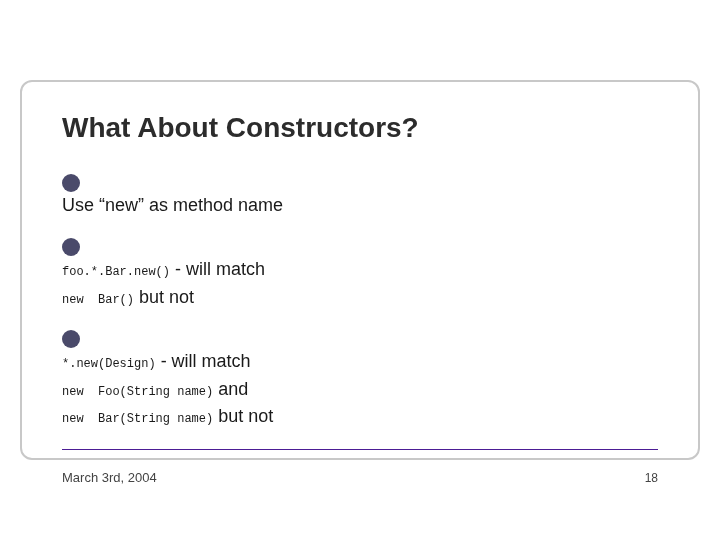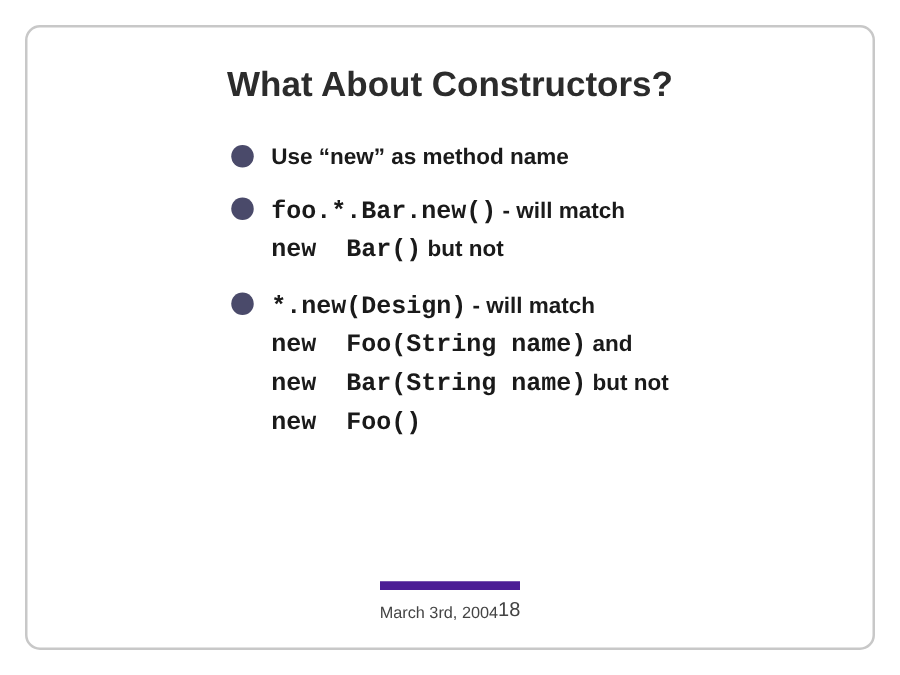--- a/index.html
+++ b/index.html
@@ -13,29 +13,28 @@
       height: 540px;
       background: #ffffff;
       font-family: Georgia, 'Times New Roman', serif;
       display: flex;
       align-items: center;
       justify-content: center;
     }
 
     .slide {
       width: 680px;
-      height: 500px;
+      height: 380px;
       background: #ffffff;
       border: 2px solid #c8c8c8;
       border-radius: 12px;
       padding: 30px 40px 20px 40px;
       display: flex;
       flex-direction: column;
       position: relative;
-      align-items: center;
     }
 
     .slide-title {
       font-size: 28px;
       font-weight: bold;
       color: #2c2c2c;
       margin-bottom: 8px;
       font-family: Arial, Helvetica, sans-serif;
     }
 
@@ -47,24 +46,23 @@
 
     .slide-content {
       flex: 1;
       display: flex;
       flex-direction: column;
       gap: 0px;
     }
 
     .bullet-item {
       display: flex;
-      flex-direction: row;
+      flex-direction: column;
       align-items: flex-start;
       margin-bottom: 14px;
-      font-weight: bold;
     }
 
     .bullet-dot {
       width: 18px;
       height: 18px;
       background: #4a4a6a;
       border-radius: 50%;
       margin-top: 4px;
       margin-right: 14px;
       flex-shrink: 0;
@@ -72,47 +70,47 @@
 
     .bullet-text {
       font-size: 18px;
       color: #1a1a1a;
       line-height: 1.55;
       font-family: Arial, Helvetica, sans-serif;
     }
 
     .bullet-text .code {
       font-family: 'Courier New', Courier, monospace;
-      font-size: 20px;
+      font-size: 12px;
     }
 
     .slide-footer {
       display: flex;
       flex-direction: row;
       justify-content: space-between;
       align-items: center;
-      border-top: 7px solid #4c1d95;
-      padding-top: 8px;
+      border-top: 1px solid #4c1d95;
+      padding-top: 20px;
       margin-top: 4px;
     }
 
     .footer-date {
       font-size: 13px;
       color: #444444;
       font-family: Arial, Helvetica, sans-serif;
     }
 
     .footer-course {
       font-size: 13px;
       color: #444444;
       font-family: Arial, Helvetica, sans-serif;
     }
 
     .footer-page {
-      font-size: 16px;
+      font-size: 12px;
       color: #444444;
       font-family: Arial, Helvetica, sans-serif;
     }
   </style>
 </head>
 <body>
 
 <div class="slide">
   <div class="slide-title">What About Constructors?</div>
   <div class="title-divider"></div>
@@ -133,21 +131,20 @@
         <span class="code">new&nbsp; Bar()</span> but not<br>
       </div>
     </div>
 
     <div class="bullet-item">
       <div class="bullet-dot"></div>
       <div class="bullet-text">
         <span class="code">*.new(Design)</span> - will match<br>
         <span class="code">new&nbsp; Foo(String name)</span> and<br>
         <span class="code">new&nbsp; Bar(String name)</span> but not<br>
-        <span class="code">new&nbsp; Foo()</span>
       </div>
     </div>
 
   </div>
 
   <div class="slide-footer">
     <span class="footer-date">March 3rd, 2004</span>
     <span class="footer-page">18</span>
   </div>
 </div>

